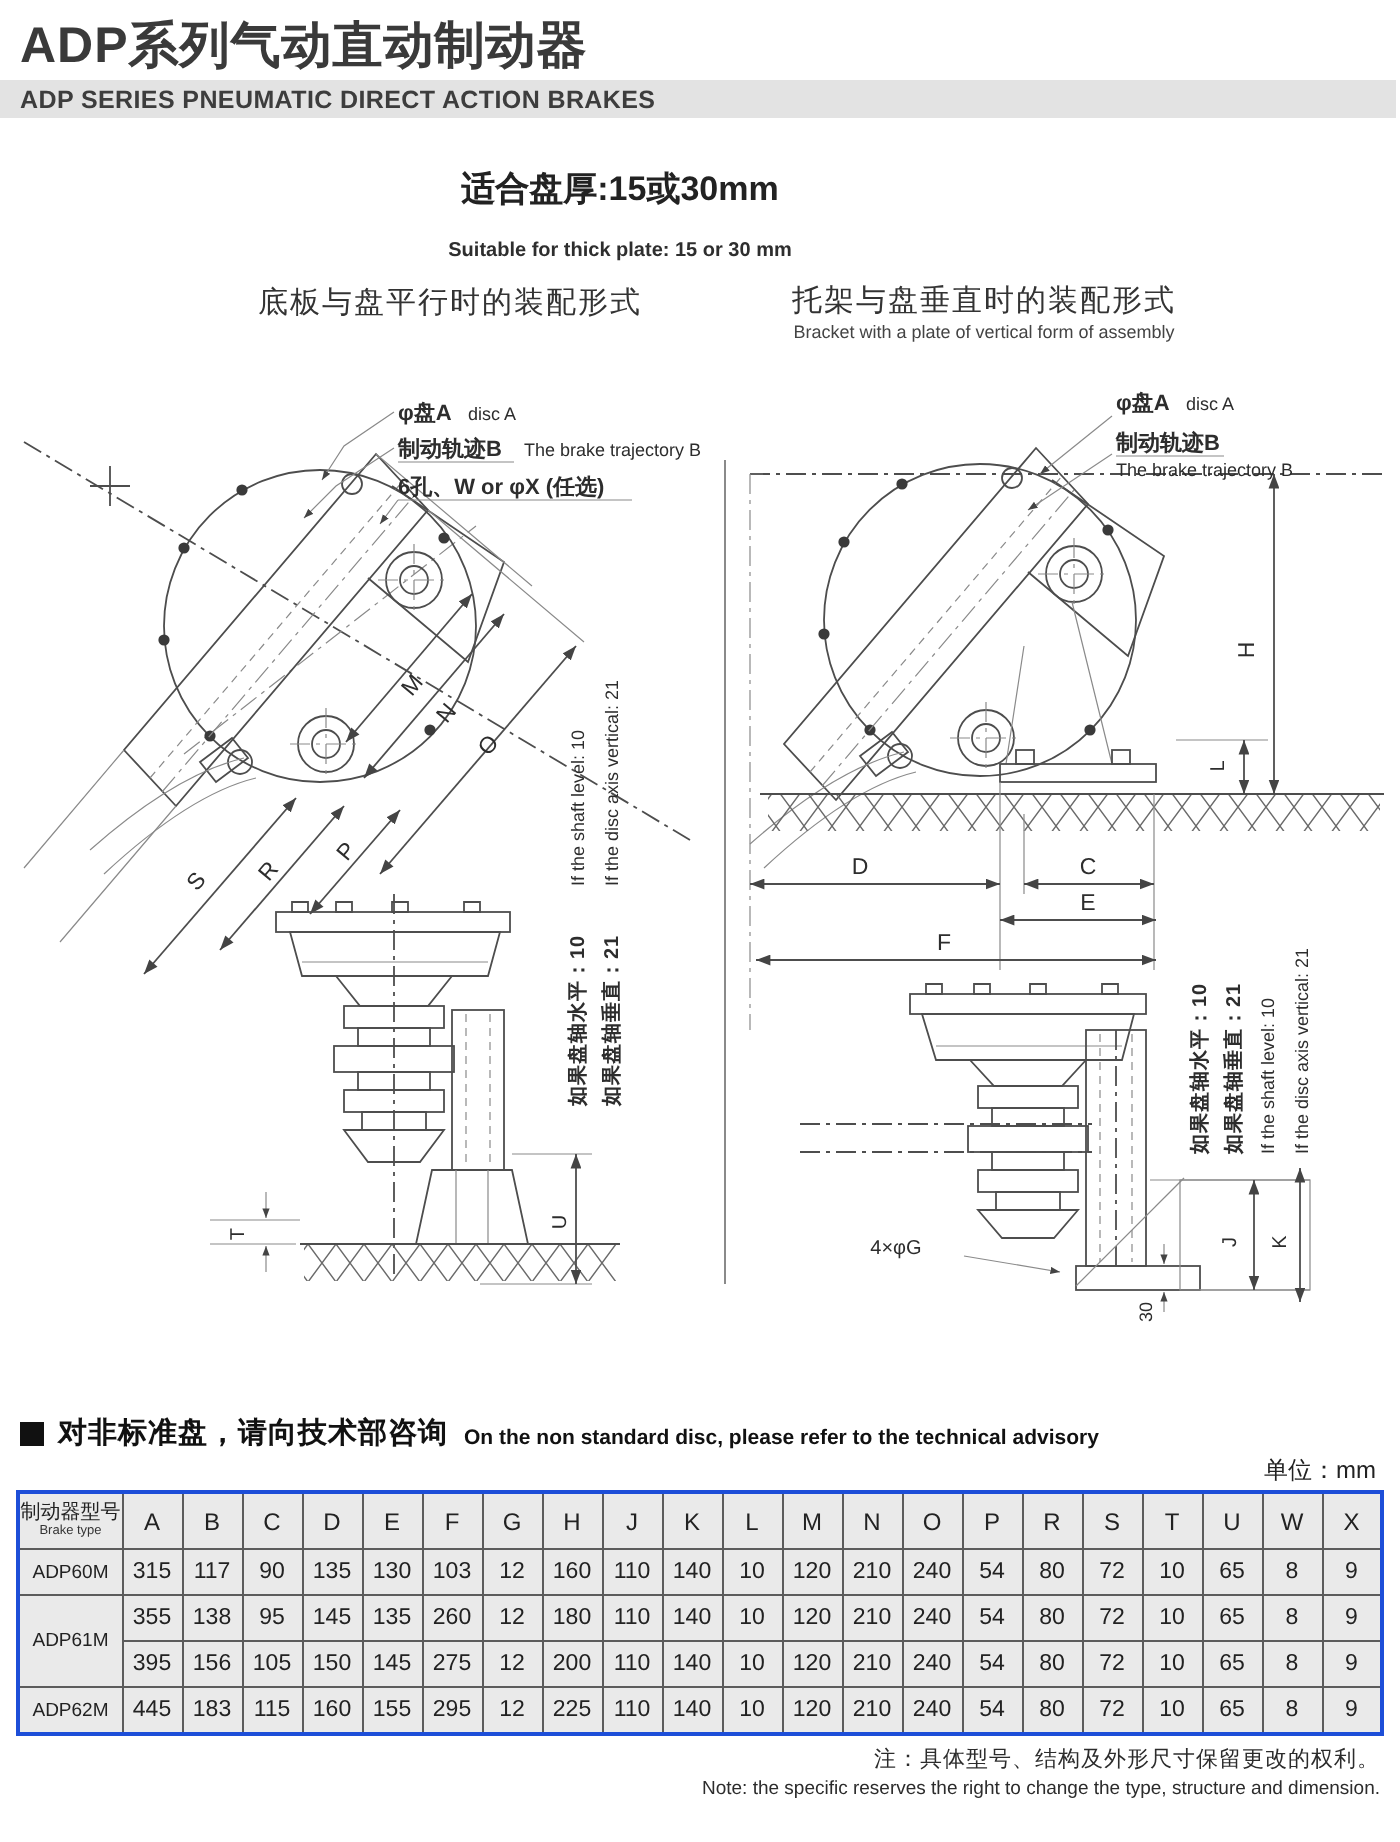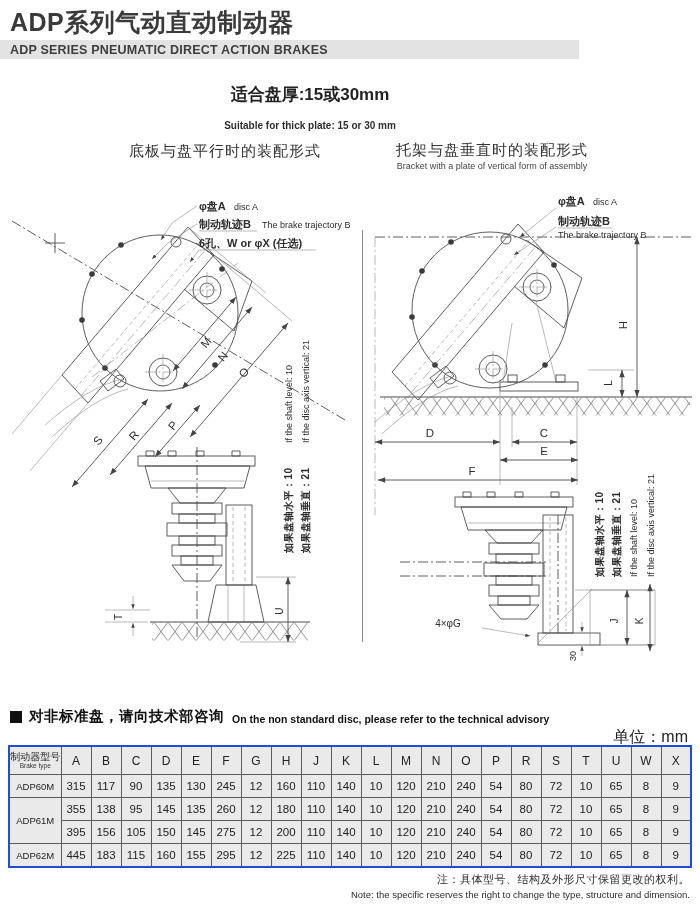--- a/index.html
+++ b/index.html
@@ -2,21 +2,21 @@
 <html><head>
 <meta charset="utf-8">
 <style>
   html,body{margin:0;padding:0;background:#9a9a9a;}
   .page{
     position:relative;width:700px;height:921px;margin:0 auto;background:#ffffff;
     font-family:"Liberation Sans","DejaVu Sans",sans-serif;color:#2d2d2d;overflow:hidden;
   }
   
   .title{position:absolute;top:6px;left:10px;font-size:25px;font-weight:bold;color:#3a3a3a;letter-spacing:.5px;white-space:nowrap;}
-  .subtitle-bar{position:absolute;top:40px;left:0;width:579px;height:19px;background:#e3e3e3;display:flex;align-items:center;}
+  .subtitle-bar{position:absolute;top:40px;left:0;width:698px;height:19px;background:#e3e3e3;display:flex;align-items:center;}
   .subtitle-bar span{font-size:12.5px;font-weight:bold;color:#3d3d3d;margin-left:10px;letter-spacing:.2px;}
   
   .plate-note{position:absolute;top:83px;left:0;width:620px;text-align:center;}
   .plate-note .cn{font-size:17px;font-weight:bold;color:#222;}
   .plate-note .en{font-size:10px;font-weight:bold;color:#2e2e2e;margin-top:14px;}
   
   .fig-head{position:absolute;text-align:center;}
   .fig-head .cn{font-size:15px;font-weight:normal;color:#333;letter-spacing:1px;}
   .fig-head .en{font-size:9px;color:#444;margin-top:1px;}
   .fig-head.left{top:142px;left:40px;width:370px;}
@@ -32,21 +32,21 @@
   .axis-cn{font-size:10px;font-weight:bold;letter-spacing:.5px;}
   .axis-en{font-size:9px;}
   .cl{stroke-dasharray:10 3 2 3;}
   .dd{stroke-dasharray:4 3;}
   .t{stroke:#8a8a8a;stroke-width:.6;}
   
   .advisory{position:absolute;top:707px;left:10px;display:flex;align-items:center;justify-content:center;}
   .advisory .sq{width:12px;height:12px;background:#111;margin-right:7px;}
   .advisory .cn{font-size:14.5px;font-weight:bold;color:#111;letter-spacing:.5px;}
   .advisory .en{font-size:10.5px;font-weight:bold;color:#111;margin-left:8px;position:relative;top:2px;}
-  .unit{position:absolute;top:727px;right:12px;font-size:16px;color:#222;}
+  .unit{position:absolute;top:727px;right:12px;font-size:12px;color:#222;}
   
   .dim-table{position:absolute;left:8px;top:745px;border-collapse:collapse;table-layout:fixed;width:684px;border:2px solid #1d4ed8;}
   .dim-table th,.dim-table td{border:1px solid #5c5c5c;background:#eaeaea;text-align:center;vertical-align:middle;padding:0;color:#222;}
   .dim-table thead th{height:27px;font-size:12px;font-weight:normal;}
   .dim-table tbody td{height:22px;font-size:11.5px;font-weight:normal;}
   .dim-table .model{font-size:9.5px;font-weight:normal;}
   .type-cn{font-size:10px;line-height:11px;}
   .type-en{font-size:6.5px;color:#333;line-height:8px;}
   
   .notes{position:absolute;top:872px;right:10px;text-align:right;}
@@ -333,21 +333,21 @@
         </tr>
     </thead>
     <tbody id="table-body">
         <tr>
           <th rowspan="1" class="model">ADP60M</th>
           <td>315</td>
           <td>117</td>
           <td>90</td>
           <td>135</td>
           <td>130</td>
-          <td>245</td>
+          <td>103</td>
           <td>12</td>
           <td>160</td>
           <td>110</td>
           <td>140</td>
           <td>10</td>
           <td>120</td>
           <td>210</td>
           <td>240</td>
           <td>54</td>
           <td>80</td>

